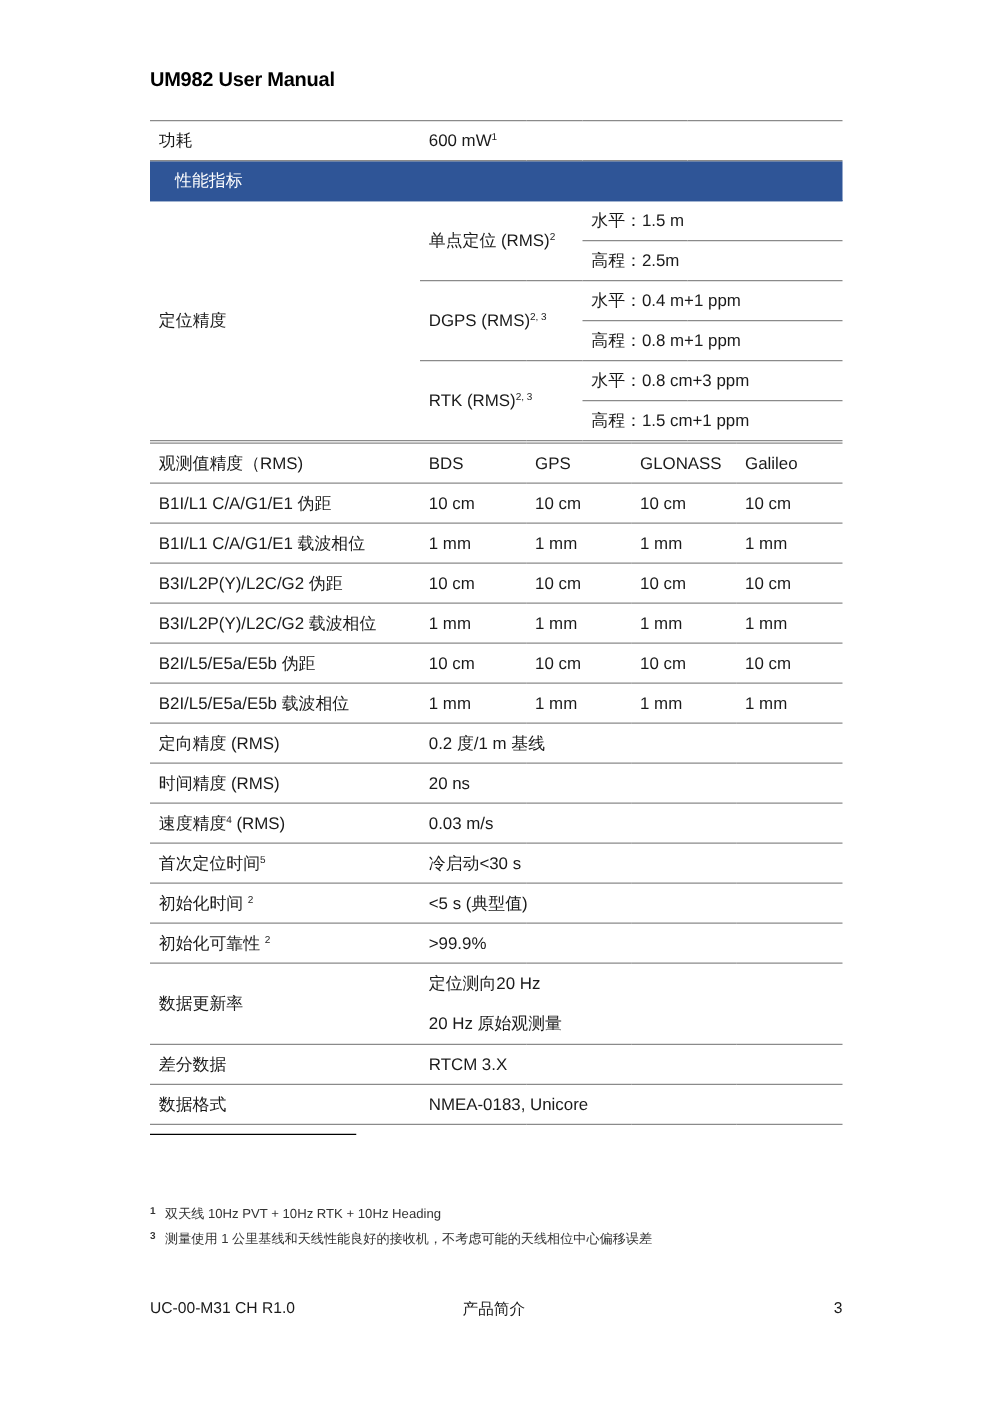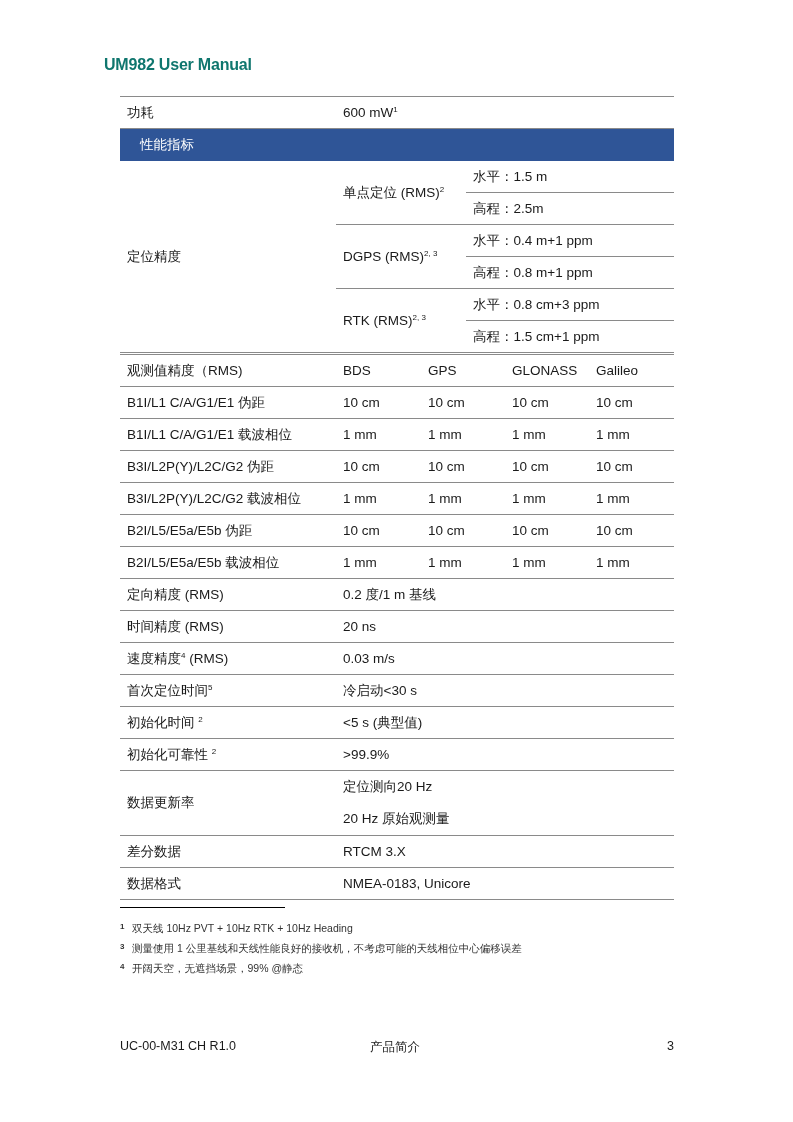--- a/index.html
+++ b/index.html
@@ -2,22 +2,22 @@
 <html><head>
 <meta charset="utf-8">
 <style>
   html, body { margin: 0; padding: 0; background: #ffffff; }
   body {
     width: 793px; height: 1122px; position: relative; overflow: hidden;
     font-family: "Liberation Sans", "DejaVu Sans", sans-serif;
     color: #1a1a1a;
   }
   .doc-title {
-    position: absolute; left: 104px; top: 56px;
-    font-size: 16px; font-weight: bold; color: #0f766e; letter-spacing: -0.2px;
+    position: absolute; left: 120px; top: 56px;
+    font-size: 16px; font-weight: bold; color: #000000; letter-spacing: -0.2px;
   }
   table.spec {
     position: absolute; left: 120px; top: 96px; width: 554px;
     border-collapse: collapse; font-size: 13.5px; table-layout: fixed;
   }
   table.spec td {
     border-top: 1px solid #8a8a8a; border-bottom: 1px solid #8a8a8a;
     padding: 0 0 0 7px; height: 31px; vertical-align: middle;
     white-space: nowrap;
   }
@@ -25,21 +25,21 @@
     background: #2f5597; color: #ffffff; height: 31px; border-color: #2f5597; padding-left: 20px;
   }
   table.spec td.sub { padding-left: 7px; }
   sup { font-size: 8px; vertical-align: 5px; line-height: 0; }
   .multi-line { line-height: 32px; }
   .fn-sep {
     position: absolute; left: 120px; top: 907px; width: 165px;
     border-top: 1.5px solid #000;
   }
   .footnotes {
-    position: absolute; left: 120px; top: 917px; font-size: 10.5px; color: #333;
+    position: absolute; left: 120px; top: 959px; font-size: 10.5px; color: #333;
   }
   .footnotes .fn { height: 20px; line-height: 20px; }
   .footnotes .fn-num { display: inline-block; width: 12px; font-size: 8px; vertical-align: 3px; font-weight: bold; }
   .footer {
     position: absolute; left: 120px; top: 1039px; width: 554px; font-size: 12.5px; color: #1a1a1a;
   }
   .footer .left { position: absolute; left: 0; text-align: center; }
   .footer .center { position: absolute; left: 250px; }
   .footer .right { position: absolute; right: 0; }
 </style>
@@ -189,20 +189,19 @@
     <td colspan="4">NMEA-0183, Unicore</td>
   </tr>
 </tbody>
   </table>
 
 <div class="fn-sep"></div>
 
 <div class="footnotes">
   <div class="fn"><span class="fn-num">1</span><span>双天线  10Hz PVT + 10Hz RTK + 10Hz Heading</span></div>
   <div class="fn"><span class="fn-num">3</span><span>测量使用 1 公里基线和天线性能良好的接收机，不考虑可能的天线相位中心偏移误差</span></div>
-  <div class="fn"><span class="fn-num">4</span><span>开阔天空，无遮挡场景，99% @静态</span></div>
 </div>
 
 <div class="footer">
   <span class="left">UC-00-M31 CH R1.0</span>
   <span class="center">产品简介</span>
   <span class="right">3</span>
 </div>
 
 </body></html>

